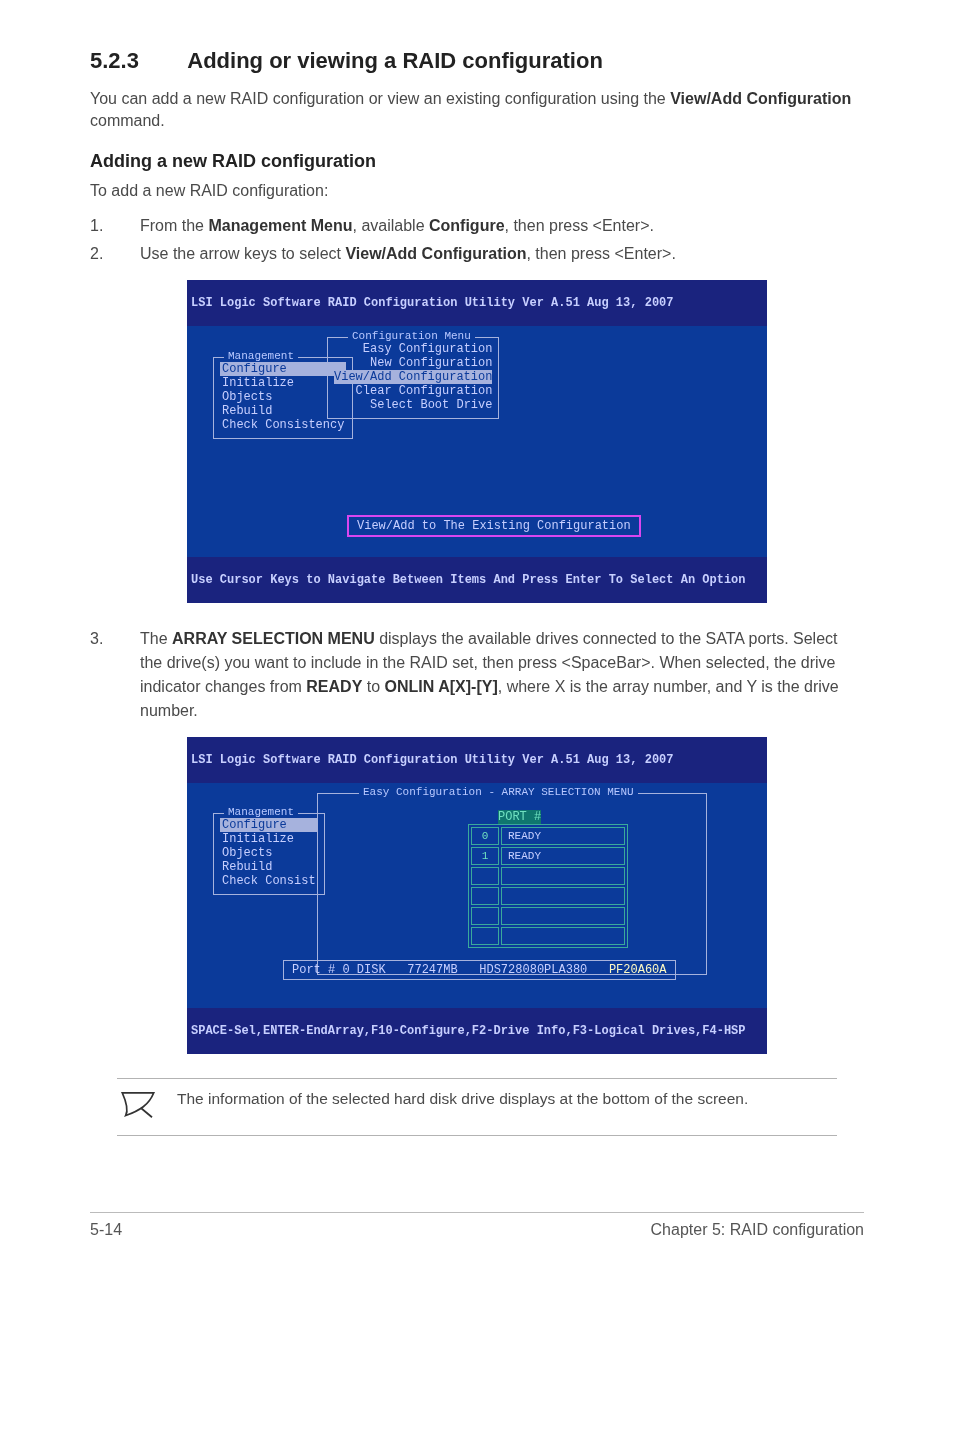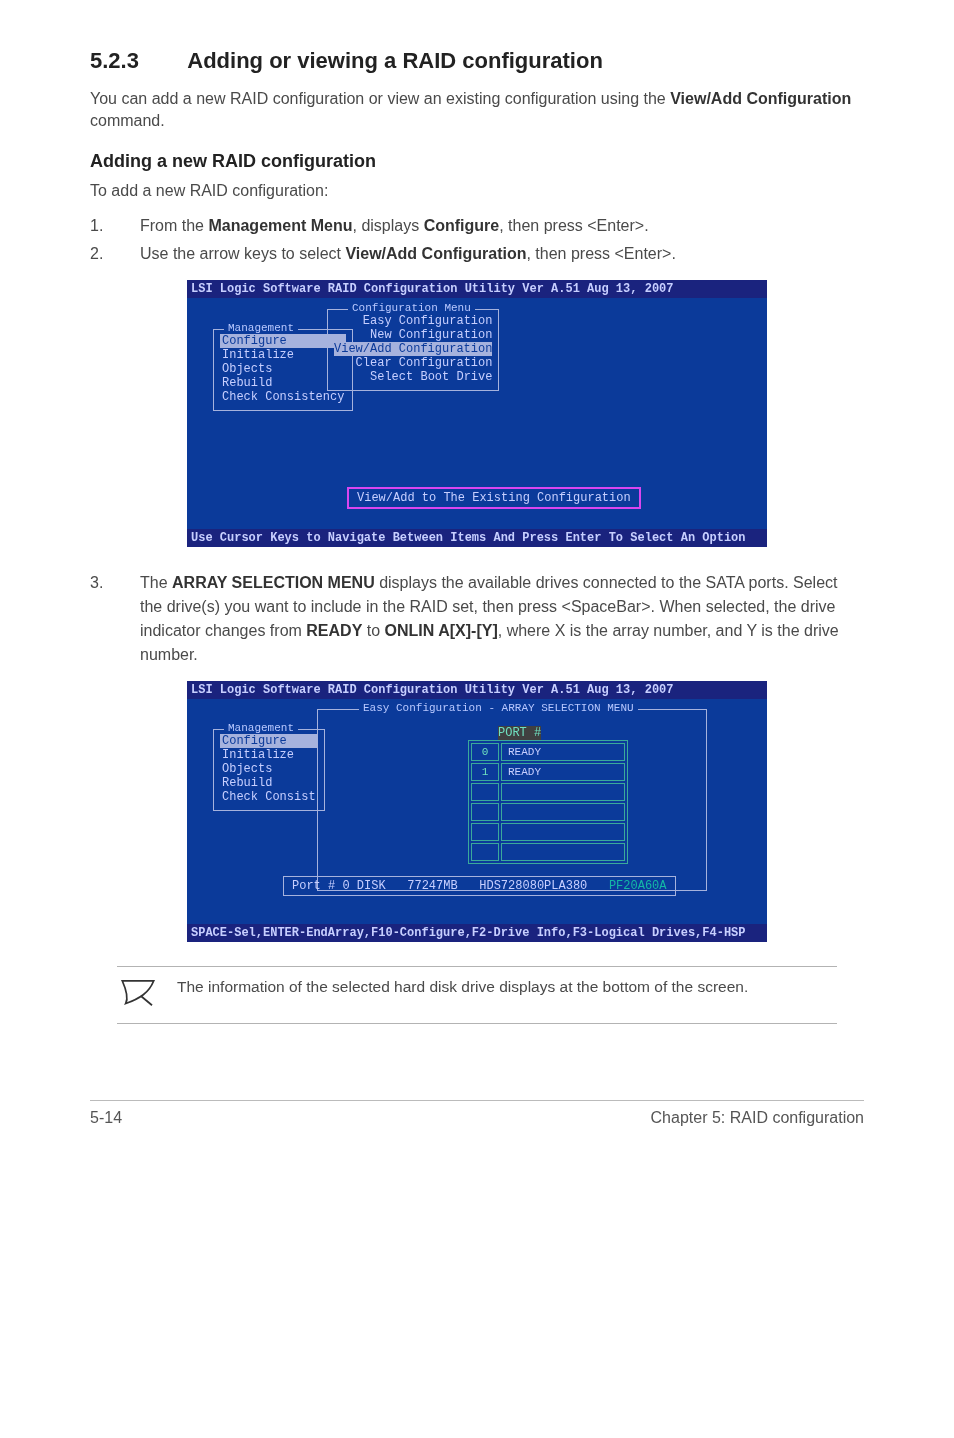--- a/index.html
+++ b/index.html
@@ -59,21 +59,21 @@
   
   .bios {
     width: 580px;
     margin: 10px auto 24px auto;
     font-family: "Courier New", monospace;
     font-size: 12px;
   }
   .bios-bar {
     background: #1a237e;
     color: #c7cfff;
-    padding: 2px 4px;
+    padding: 16px 4px;
     font-weight: bold;
   }
   .bios-body {
     background: #0b3a9a;
     position: relative;
     height: 230px;
     border-top: 1px solid #0b3a9a;
   }
   .bios-body2 {
     background: #0b3a9a;
@@ -115,21 +115,21 @@
     padding:2px 8px;
   }
 
   
   .arraysel {
     top: 10px; left: 130px; right: 60px; height: 170px;
   }
   .arraysel .legend { left: 41px; }
   .mgmt2 { top: 30px; left: 26px; }
   .porthdr {
-    position:absolute; top:16px; left:180px; color:#6fe0c0; background:#404040;
+    position:absolute; top:16px; left:180px; color:#6fe0c0; background:#0f766e;
   }
   .porttable {
     position:absolute;
     top:30px; left:150px;
     border:1px solid #3aa99b;
   }
   .porttable td {
     border:1px solid #3aa99b;
     color:#c7cfff;
     padding:1px 6px;
@@ -139,21 +139,21 @@
   }
   .porttable td.idx { min-width:14px; text-align:center; color:#6fe0c0; }
 
   .diskbar {
     position:absolute;
     left:96px; bottom:28px;
     border:1px solid #a6b2dd;
     color:#c7cfff;
     padding:2px 8px;
   }
-  .diskbar .hex { color:#14b8a6; }
+  .diskbar .hex { color:#fef9c3; }
 
   .note-row {
     display:flex;
     align-items:flex-start;
     gap:18px;
     border-top:1px solid #b3b3b3;
     border-bottom:1px solid #b3b3b3;
     padding:10px 0;
     margin: 8px auto 0 auto;
     width: 720px;
@@ -183,21 +183,21 @@
 
   <p class="body">
     <span>You can add a new RAID configuration or view an existing configuration using the </span><b>View/Add Configuration</b><span> command.</span>
   </p>
 
   <h3 class="subhead">Adding a new RAID configuration</h3>
   <p class="body" style="margin-bottom:12px;">To add a new RAID configuration:</p>
 
   <ol class="numlist">
     <li>
-      <span>From the </span><b>Management Menu</b><span>, displays </span><b>Configure</b><span>, then press &lt;Enter&gt;.</span>
+      <span>From the </span><b>Management Menu</b><span>, available </span><b>Configure</b><span>, then press &lt;Enter&gt;.</span>
     </li>
     <li>
       <span>Use the arrow keys to select </span><b>View/Add Configuration</b><span>, then press &lt;Enter&gt;.</span>
     </li>
   </ol>
 
   <div class="bios">
     <div class="bios-bar">LSI Logic Software RAID Configuration Utility Ver A.51 Aug 13, 2007</div>
     <div class="bios-body">
       <div class="bios-panel mgmt">

